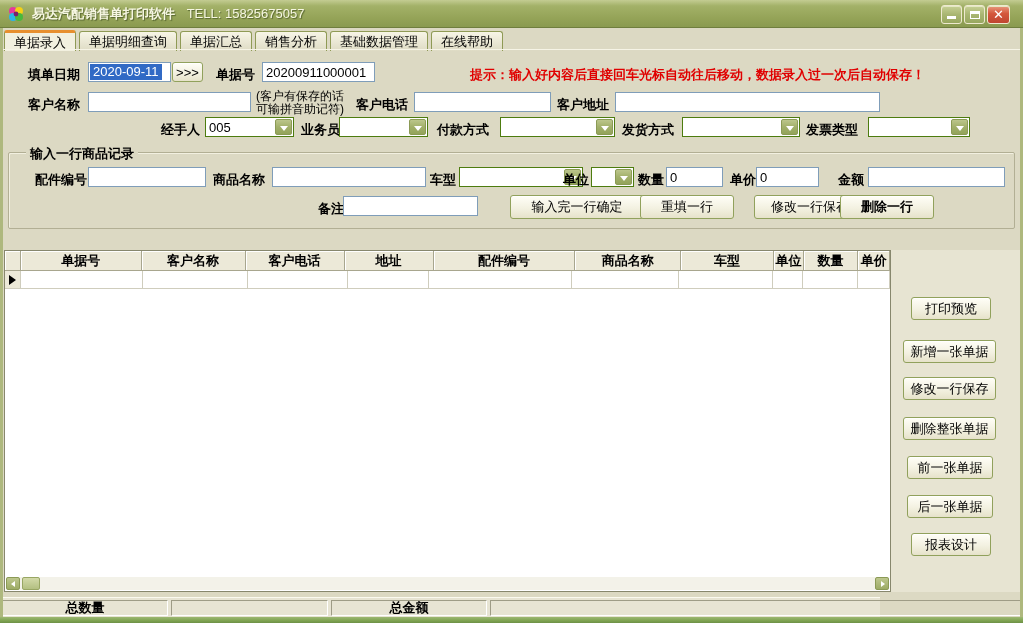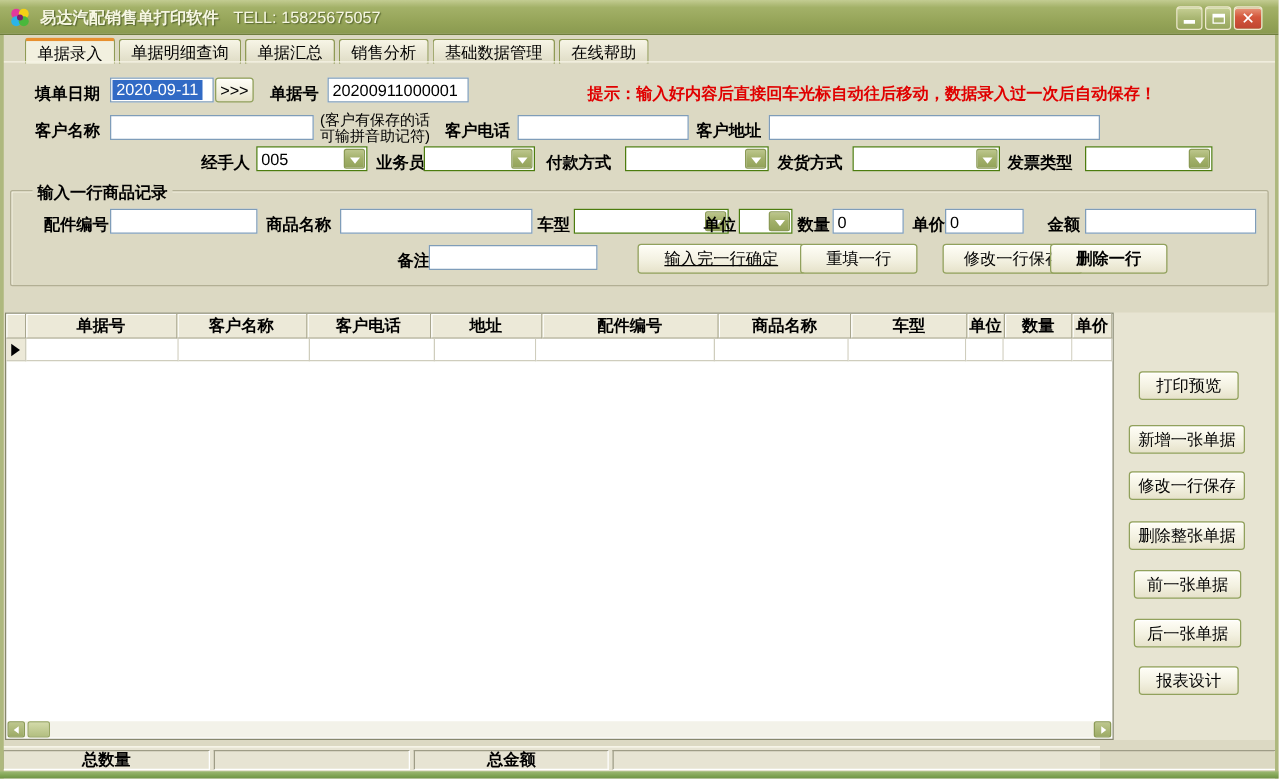--- a/index.html
+++ b/index.html
@@ -19,21 +19,21 @@
     background:linear-gradient(180deg,#c7d095 0%,#a9b672 50%,#98a75f 100%);
     box-shadow:inset 0 1px 0 #e4e8c4; cursor:pointer; }
   .winbtn.close { width:23px; background:linear-gradient(180deg,#e89a7e 0%,#d4573c 45%,#bf4530 100%); }
   .glyph-min { position:absolute; left:5px; bottom:4px; width:9px; height:3px; background:#fff; }
   .glyph-max { position:absolute; left:5px; top:5px; width:10px; height:8px;
     border:1px solid #fff; border-top:3px solid #fff; }
   .glyph-close { position:absolute; left:0; top:1px; width:100%; text-align:center;
     color:#fff; font-weight:bold; font-size:13px; line-height:16px; }
 
   
-  .tabbar { left:4px; top:29px; height:22px; display:flex; gap:3px; align-items:flex-end;margin-left:16px; }
+  .tabbar { left:4px; top:29px; height:22px; display:flex; gap:3px; align-items:flex-end; }
   .tab { height:20px; line-height:19px; padding:0 9px; background:linear-gradient(180deg,#f7f5e6,#dedbc4);
     border:1px solid #8f9a55; border-bottom:none; border-radius:3px 3px 0 0; cursor:pointer; white-space:nowrap; }
   .tab.active { height:21px; background:#f2f0df; border-top:3px solid #e78f2e; font-weight:normal; }
   .content-top-line { left:0; top:49px; width:1023px; height:1px; background:#f6f4e6; }
 
   
   .lbl { font-weight:bold; white-space:nowrap; }
   .txt { position:absolute; height:20px; border:1px solid #7f9db9; background:#fff;
     font-family:inherit; font-size:13px; padding:1px 3px; }
   .combo { position:absolute; height:20px; border:1px solid #4d7c0f; background:#fff; }
@@ -187,21 +187,21 @@
   </div>
   <div class="abs lbl" style="left:638px;top:171px;">数量</div>
   <input class="txt" style="left: 666px; top: 167px; width: 57px;" value="0">
   <div class="abs lbl" style="left:730px;top:171px;">单价</div>
   <input class="txt" style="left: 756px; top: 167px; width: 63px;" value="0">
   <div class="abs lbl" style="left:838px;top:171px;">金额</div>
   <input class="txt" style="left: 868px; top: 167px; width: 137px;">
 
   <div class="abs lbl" style="left:318px;top:200px;">备注</div>
   <input class="txt" style="left: 343px; top: 196px; width: 135px;">
-  <button class="btn" style="left:510px;top:195px;width:134px;height:24px;text-decoration:underline;">输入完一行确定</button>
+  <button class="btn" style="left:510px;top:195px;width:134px;height:24px;">输入完一行确定</button>
   <button class="btn" style="left:640px;top:195px;width:94px;height:24px;">重填一行</button>
   <button class="btn" style="left:754px;top:195px;width:112px;height:24px;">修改一行保存</button>
   <button class="btn" style="left:840px;top:195px;width:94px;height:24px;font-weight:bold;">删除一行</button>
 
   <div class="abs side-panel"></div>
 
   <div class="abs grid">
     <div class="gridrow">
       <div class="hcell" style="width:16px;"></div>
       <div class="hcell" style="width:122px;">单据号</div>

